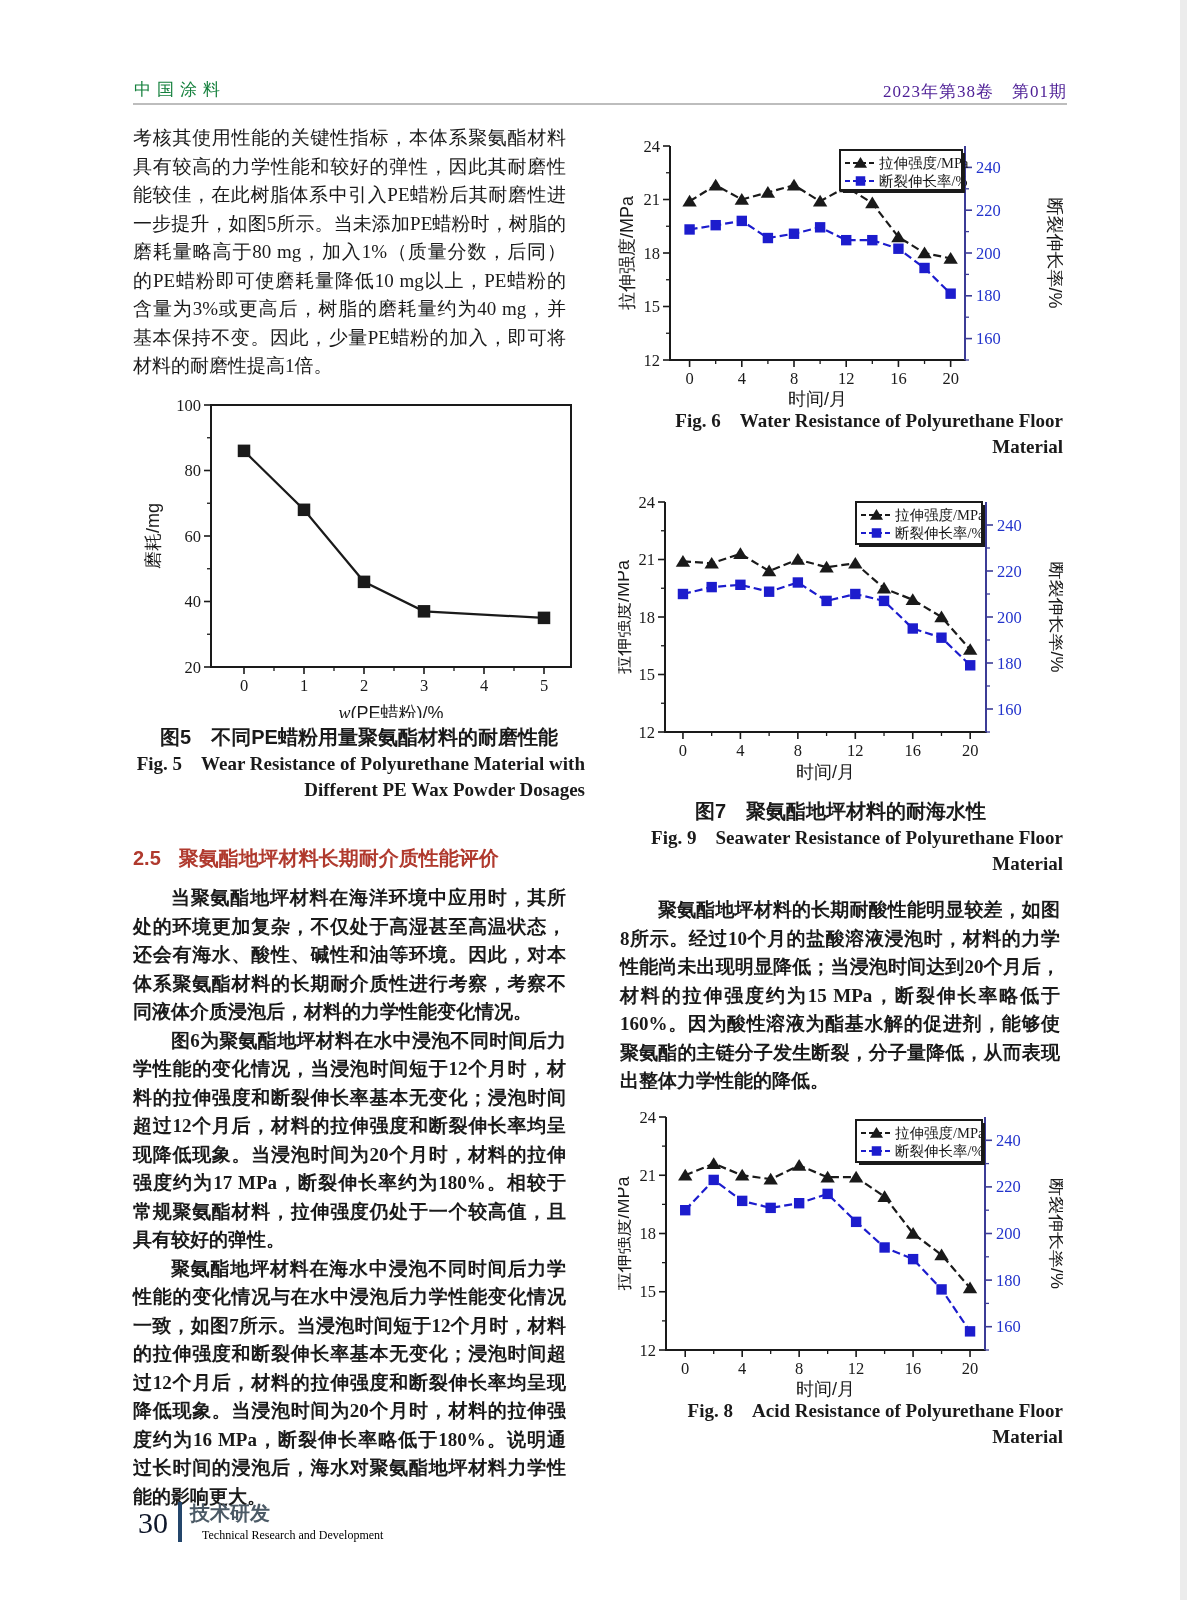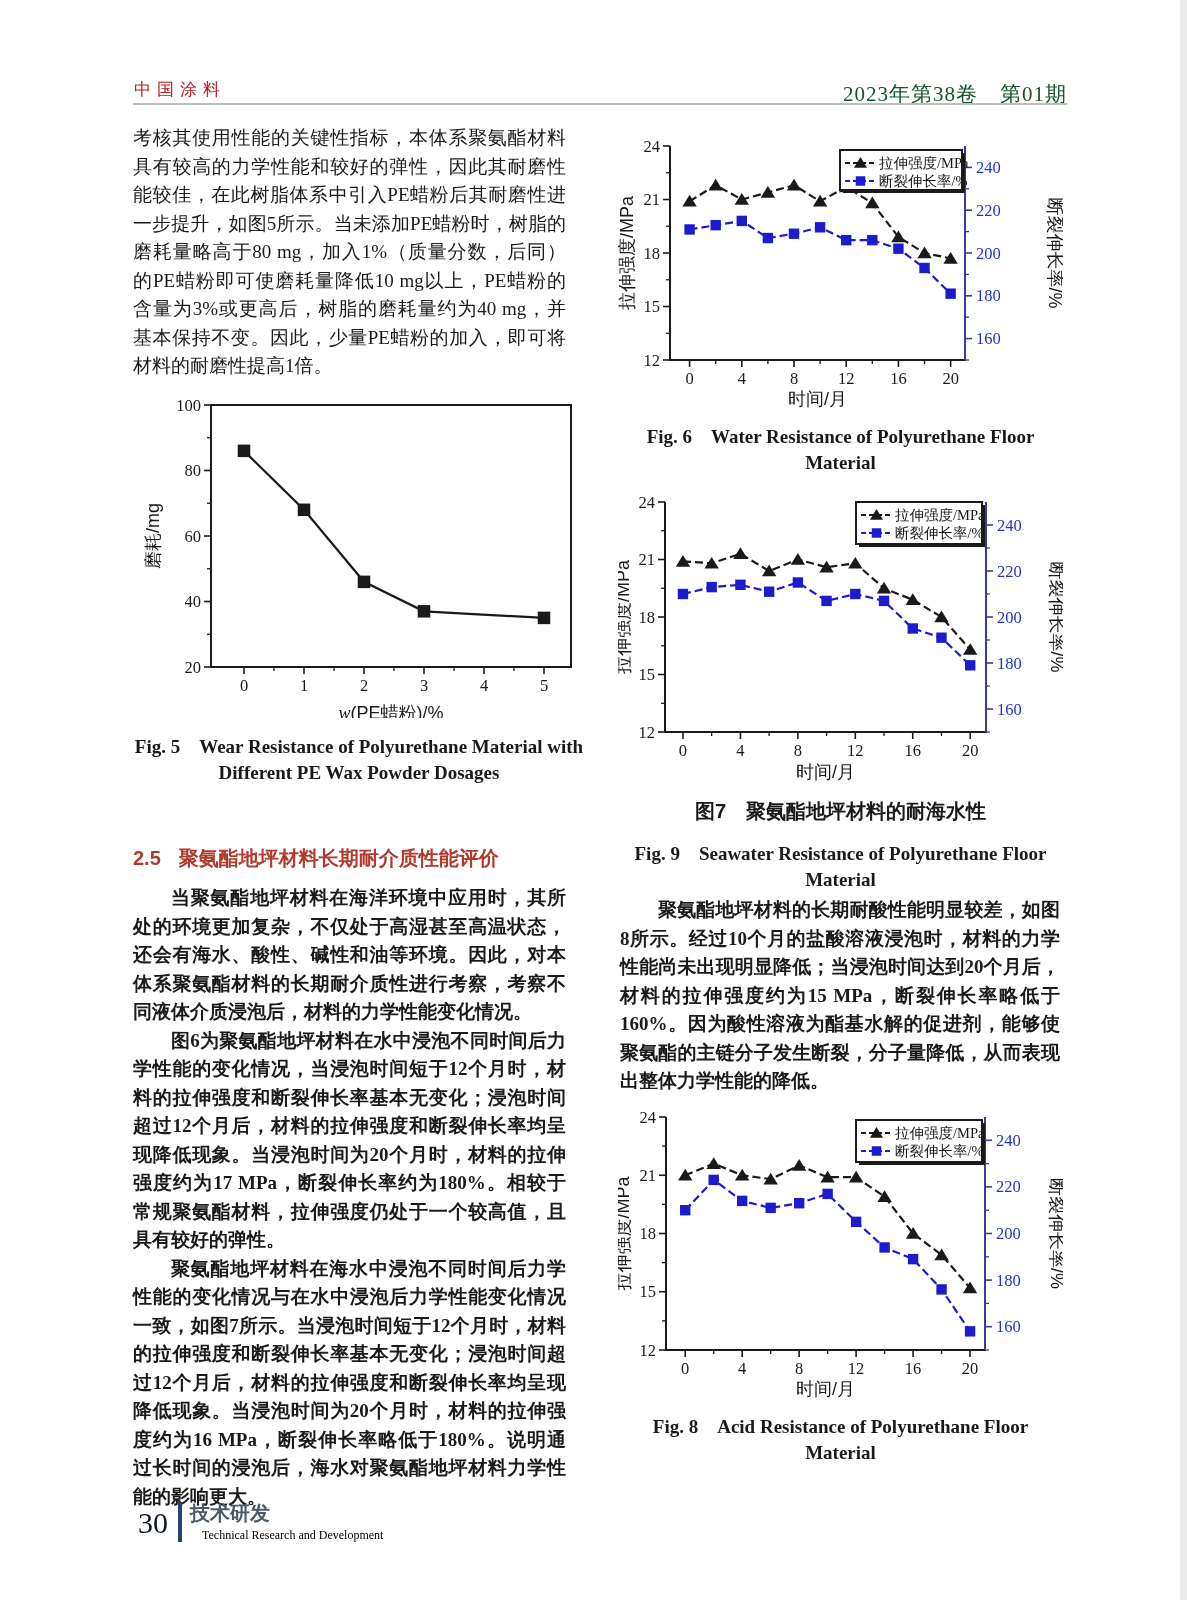--- a/index.html
+++ b/index.html
@@ -2,22 +2,22 @@
 <html><head>
 <meta charset="utf-8">
 <style>
   html,body{margin:0;padding:0;background:#ffffff;}
   .page{position:relative;width:1187px;height:1600px;background:#ffffff;overflow:hidden;
         font-family:"Liberation Serif","DejaVu Serif",serif;color:#1a1a1a;}
   .edge-strip{position:absolute;right:0;top:0;width:7px;height:1600px;background:#ececec;}
 
   
   .hdr-journal{position:absolute;left:134px;top:78px;font-family:Liberation Serif, serif;
-               font-size:17px;color:#b91c1c;letter-spacing:6px;}
-  .hdr-issue{position:absolute;top:80px;right:120px;font-size:21px;color:#14532d;letter-spacing:1px;}
+               font-size:17px;color:#15803d;letter-spacing:6px;}
+  .hdr-issue{position:absolute;top:80px;right:120px;font-size:17px;color:#4c1d95;letter-spacing:1px;}
   .hdr-rule{position:absolute;left:133px;top:103px;width:934px;height:2px;background:#bdbdbd;}
 
   
   .body-par{font-size:19px;line-height:28.5px;text-align:justify;margin:0;}
   .indent{text-indent:2em;font-weight:bold;}
   #p1{position:absolute;left:133px;top:124px;width:433px;}
   #left-paras{position:absolute;left:133px;top:884px;width:433px;}
   #right-par{position:absolute;left:620px;top:896px;width:440px;}
 
   .sec-head{position:absolute;left:133px;top:845px;width:433px;
@@ -27,21 +27,21 @@
 
   
   .fig{position:absolute;text-align:center;}
   #fig5-block{left:133px;top:382px;width:452px;}
   #fig6-block{left:618px;top:126px;width:445px;}
   #fig7-block{left:618px;top:480px;width:445px;}
   #fig8-block{left:618px;top:1080px;width:445px;}
   .fig svg{display:block;}
   .cap-zh{font-family:"Liberation Sans","DejaVu Sans",sans-serif;font-weight:bold;
           font-size:20px;margin-top:6px;line-height:27px;}
-  .cap-en{font-weight:bold;font-size:19px;line-height:26px;margin-top:16px;}
+  .cap-en{font-weight:bold;font-size:19px;line-height:26px;margin-top:0;text-align:right;}
 
   
   .tickl{font:16.5px "Liberation Serif","DejaVu Serif",serif;fill:#1a1a1a;}
   .tickr{fill:#2233cc;}
   .axlab{font:18px "Liberation Sans","DejaVu Sans",sans-serif;fill:#1a1a1a;}
   .legl{font:14.5px "Liberation Serif","DejaVu Serif",serif;fill:#1a1a1a;}
 
   
   .ftr-num{position:absolute;left:138px;top:1506px;font-size:30px;color:#0f172a;}
   .ftr-bar{position:absolute;left:178px;top:1502px;width:4px;height:40px;background:#24466b;}
@@ -100,20 +100,21 @@
         <line x1="78" y1="55.75" x2="74" y2="55.75" stroke="#1a1a1a" stroke-width="1.3"></line>
         <polyline points="111.0,68.9 171.0,127.8 231.0,199.8 291.0,229.3 411.0,235.9" fill="none" stroke="#1a1a1a" stroke-width="2.2"></polyline>
         <rect x="104.75" y="62.60000000000002" width="12.5" height="12.5" fill="#1a1a1a"></rect>
         <rect x="164.75" y="121.55000000000001" width="12.5" height="12.5" fill="#1a1a1a"></rect>
         <rect x="224.75" y="193.6" width="12.5" height="12.5" fill="#1a1a1a"></rect>
         <rect x="284.75" y="223.075" width="12.5" height="12.5" fill="#1a1a1a"></rect>
         <rect x="404.75" y="229.625" width="12.5" height="12.5" fill="#1a1a1a"></rect>
         <text x="258" y="337" text-anchor="middle" class="axlab"><tspan font-style="italic" font-family="&quot;Liberation Serif&quot;,serif">w</tspan><tspan>(PE蜡粉)/%</tspan></text>
         <text x="26" y="154" text-anchor="middle" class="axlab" transform="rotate(-90 26 154)">磨耗/mg</text>
       </svg>
+    <div class="cap-zh">图5　不同PE蜡粉用量聚氨酯材料的耐磨性能</div>
     <div class="cap-en">Fig. 5　Wear Resistance of Polyurethane Material with Different PE Wax Powder Dosages</div>
   </figure>
 
   <div class="sec-head">
     <span class="sec-num">2.5</span><span class="sec-title">聚氨酯地坪材料长期耐介质性能评价</span>
   </div>
 
   <div id="left-paras">
     <p class="body-par indent">当聚氨酯地坪材料在海洋环境中应用时，其所处的环境更加复杂，不仅处于高湿甚至高温状态，还会有海水、酸性、碱性和油等环境。因此，对本体系聚氨酯材料的长期耐介质性进行考察，考察不同液体介质浸泡后，材料的力学性能变化情况。</p>
     <p class="body-par indent">图6为聚氨酯地坪材料在水中浸泡不同时间后力学性能的变化情况，当浸泡时间短于12个月时，材料的拉伸强度和断裂伸长率基本无变化；浸泡时间超过12个月后，材料的拉伸强度和断裂伸长率均呈现降低现象。当浸泡时间为20个月时，材料的拉伸强度约为17 MPa，断裂伸长率约为180%。相较于常规聚氨酯材料，拉伸强度仍处于一个较高值，且具有较好的弹性。</p>

